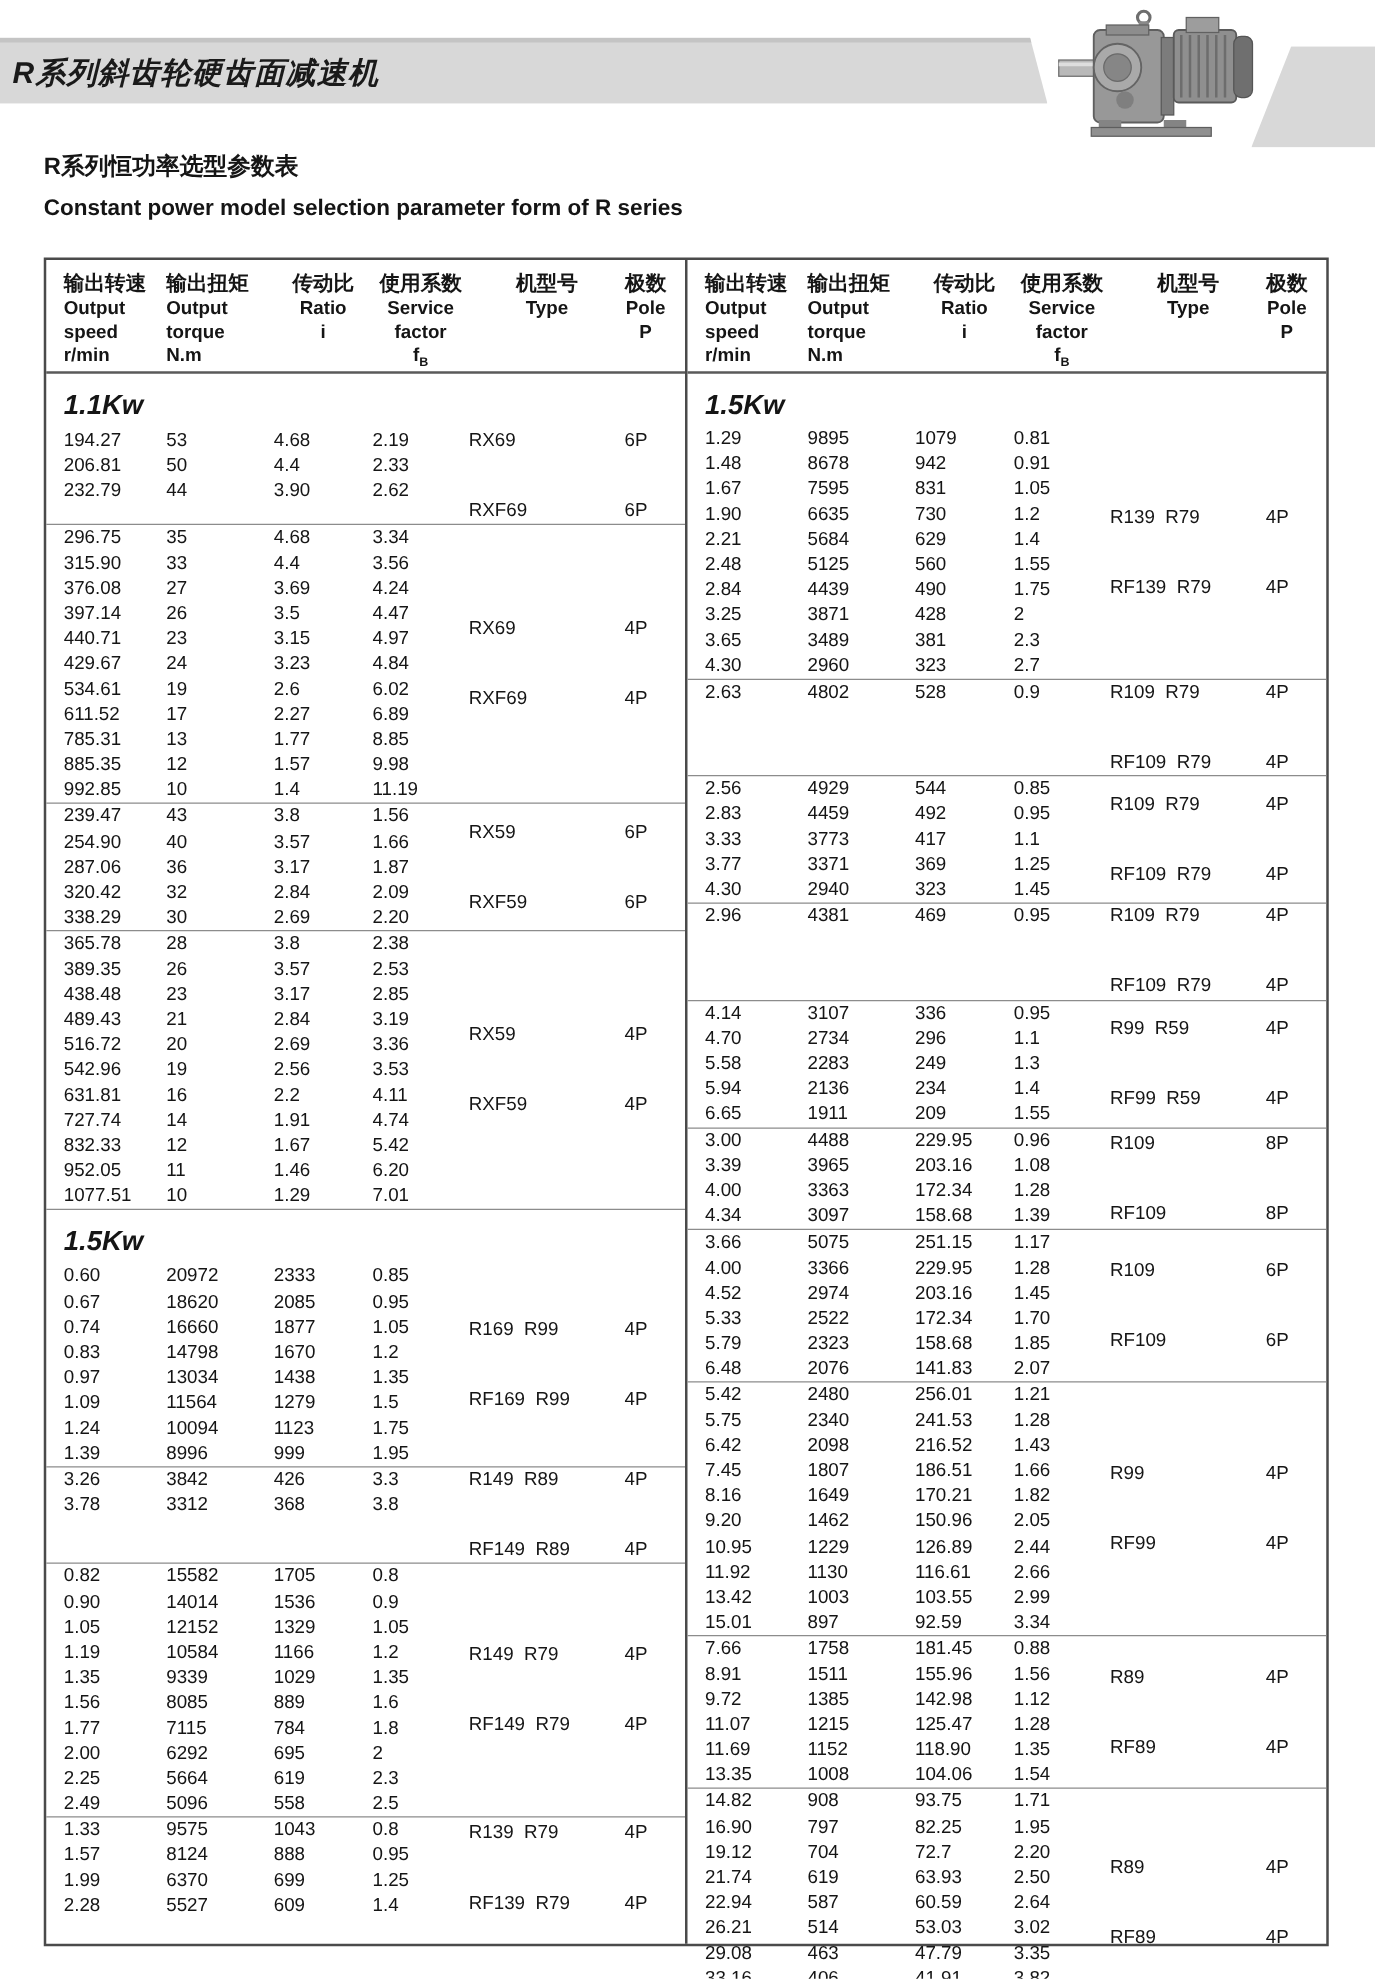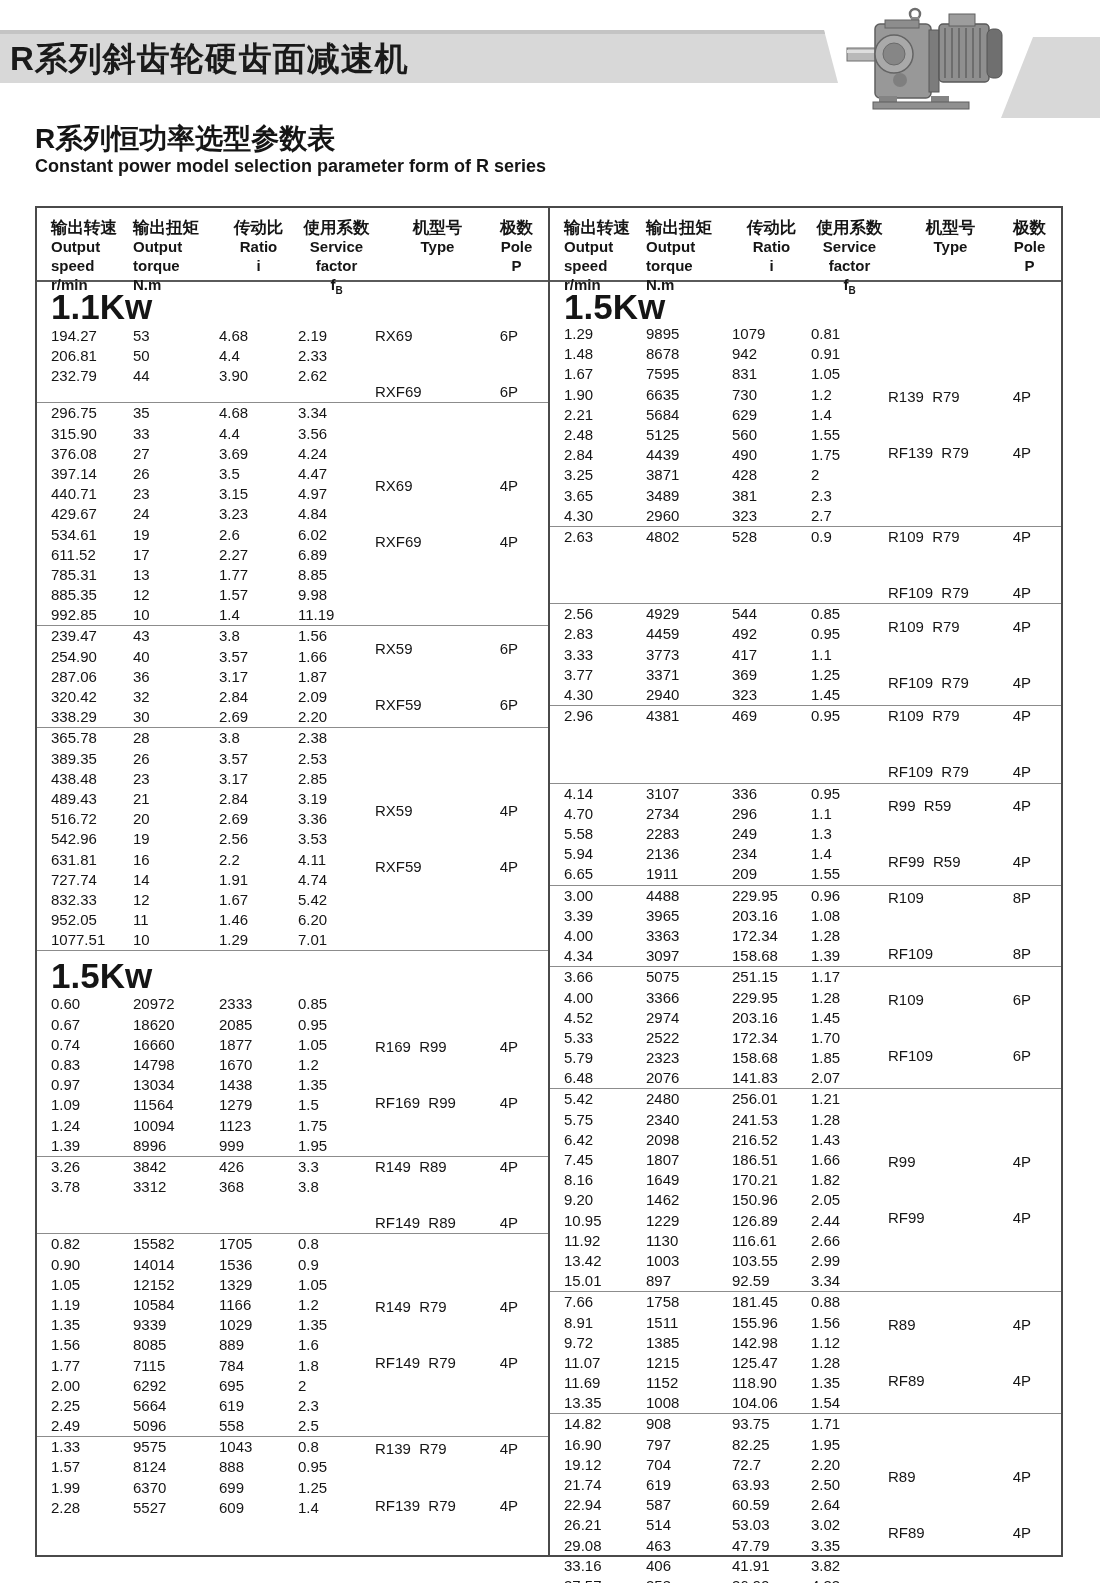--- a/index.html
+++ b/index.html
@@ -15,53 +15,53 @@
     width:1100px;height:1583px;position:relative;background:#ffffff;
     font-family:"Liberation Sans",sans-serif;color:var(--txt);overflow:hidden;
   }
   
   .band{
     position:absolute;top:30px;left:0;width:838px;height:49px;
     background:var(--band);border-top:4px solid var(--band-edge);
     clip-path:polygon(0 0,calc(100% - 14px) 0,100% 100%,0 100%);
   }
   .band-title{
-    font-size:33px;font-weight:bold;line-height:49px;
+    font-size:24px;font-weight:bold;font-style:italic;line-height:49px;
     padding-left:10px;letter-spacing:1px;color:#1a1a1a;white-space:nowrap;
   }
   .corner{
     position:absolute;top:37px;left:1001px;width:99px;height:81px;
     background:var(--band);
     clip-path:polygon(32px 0,100% 0,100% 100%,0 100%);
   }
   .motor{position:absolute;top:4px;left:845px;width:170px;height:106px;}
-  .sub-cn{position:absolute;top:120px;left:35px;font-size:28px;font-weight:bold;}
+  .sub-cn{position:absolute;top:120px;left:35px;font-size:19px;font-weight:bold;}
   .sub-en{position:absolute;top:156px;left:35px;font-size:18px;font-weight:bold;text-align:right;}
   
   .ptable{
     position:absolute;top:206px;left:35px;width:1028px;height:1351px;
     border:2px solid var(--tborder);box-sizing:border-box;
     display:flex;background:#fff;
   }
   .half{flex:1 1 0;display:flex;flex-direction:column;min-width:0;}
   .half.right{border-left:2px solid var(--tborder);}
   .thead{
     display:grid;grid-template-columns:82px 86px 79px 77px 125px 1fr;
-    padding:10px 26px 0 14px;height:74px;box-sizing:border-box;
+    padding:10px 26px 0 14px;height:91px;box-sizing:border-box;
     border-bottom:2px solid #5a5a5a;
   }
   .hline{font-size:15px;line-height:19px;font-weight:bold;white-space:nowrap;}
   .hline.cn{font-size:16.5px;}
   .hcell{overflow:visible;}
   .hcell.col3,.hcell.col4,.hcell.col5{text-align:center;}
   .hcell.col6{text-align:center;}
   sub{font-size:10px;}
   .kw{
     height:44px;box-sizing:border-box;padding:8px 0 0 14px;
-    font-size:35px;font-weight:bold;line-height:34px;
+    font-size:22px;font-weight:bold;line-height:34px;font-style:italic;
   }
   .kw.sep{border-top:1.5px solid var(--sep);}
   .group{display:flex;align-items:stretch;}
   .group.sep{border-top:1.5px solid var(--sep);}
   .nums{
     width:324px;padding-left:14px;box-sizing:content-box;
     display:grid;grid-template-columns:82px 86px 79px 77px;
     grid-auto-rows:var(--rh);align-content:start;
   }
   .cell{font-size:15px;line-height:var(--rh);white-space:nowrap;}

